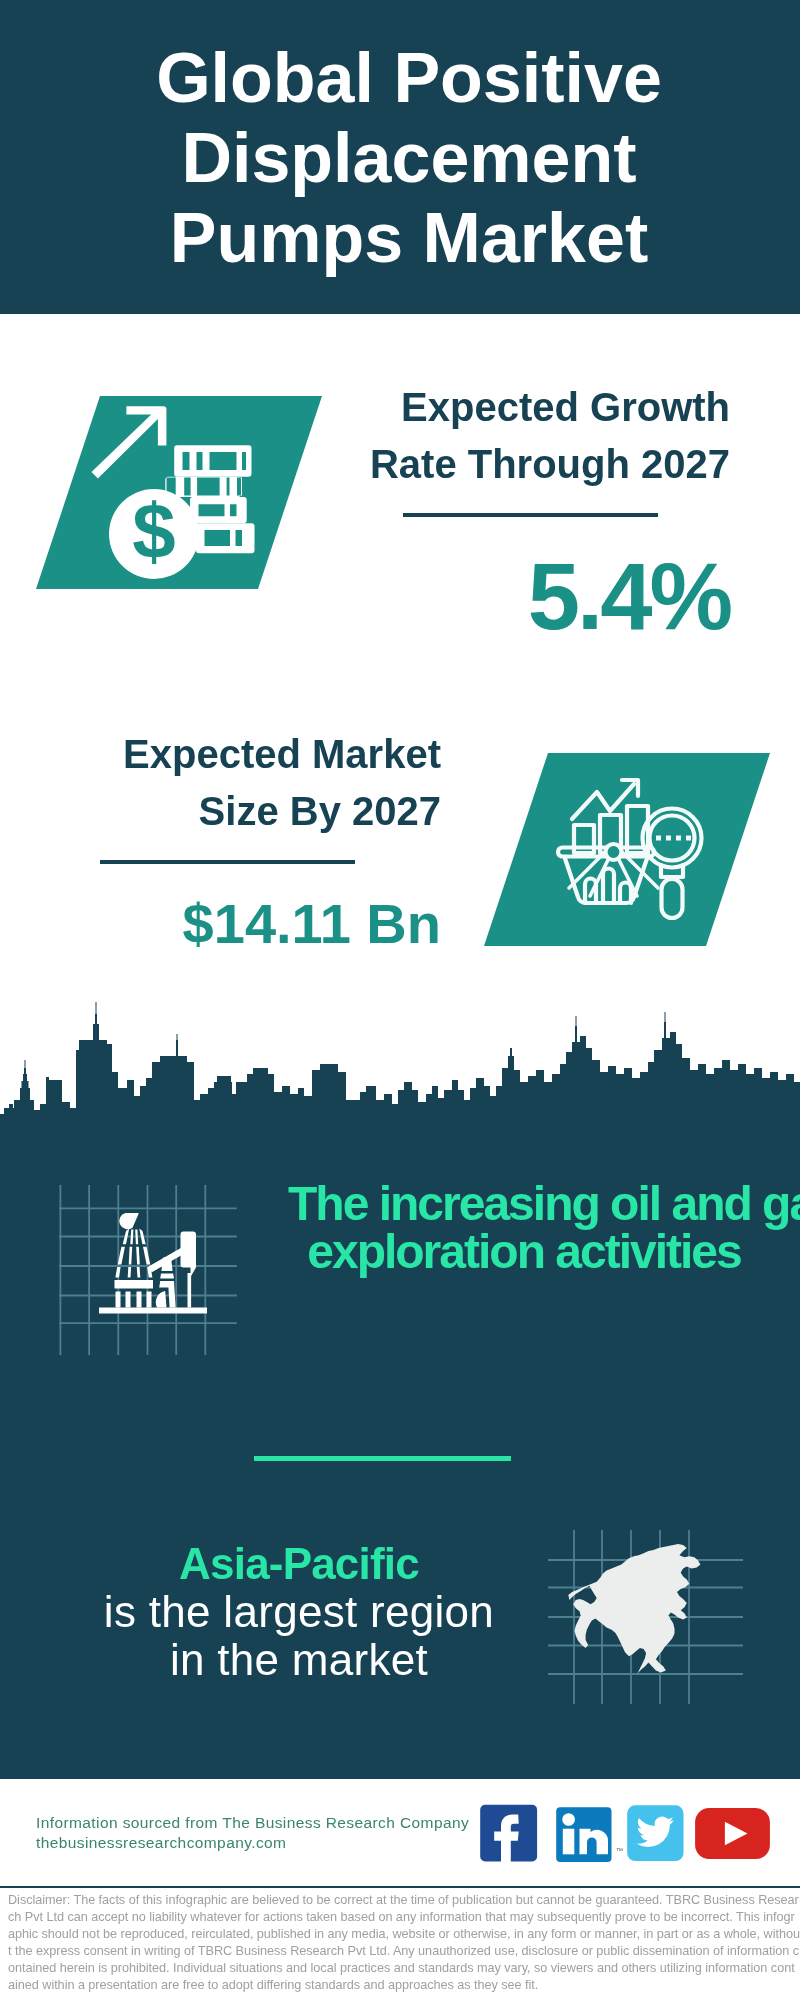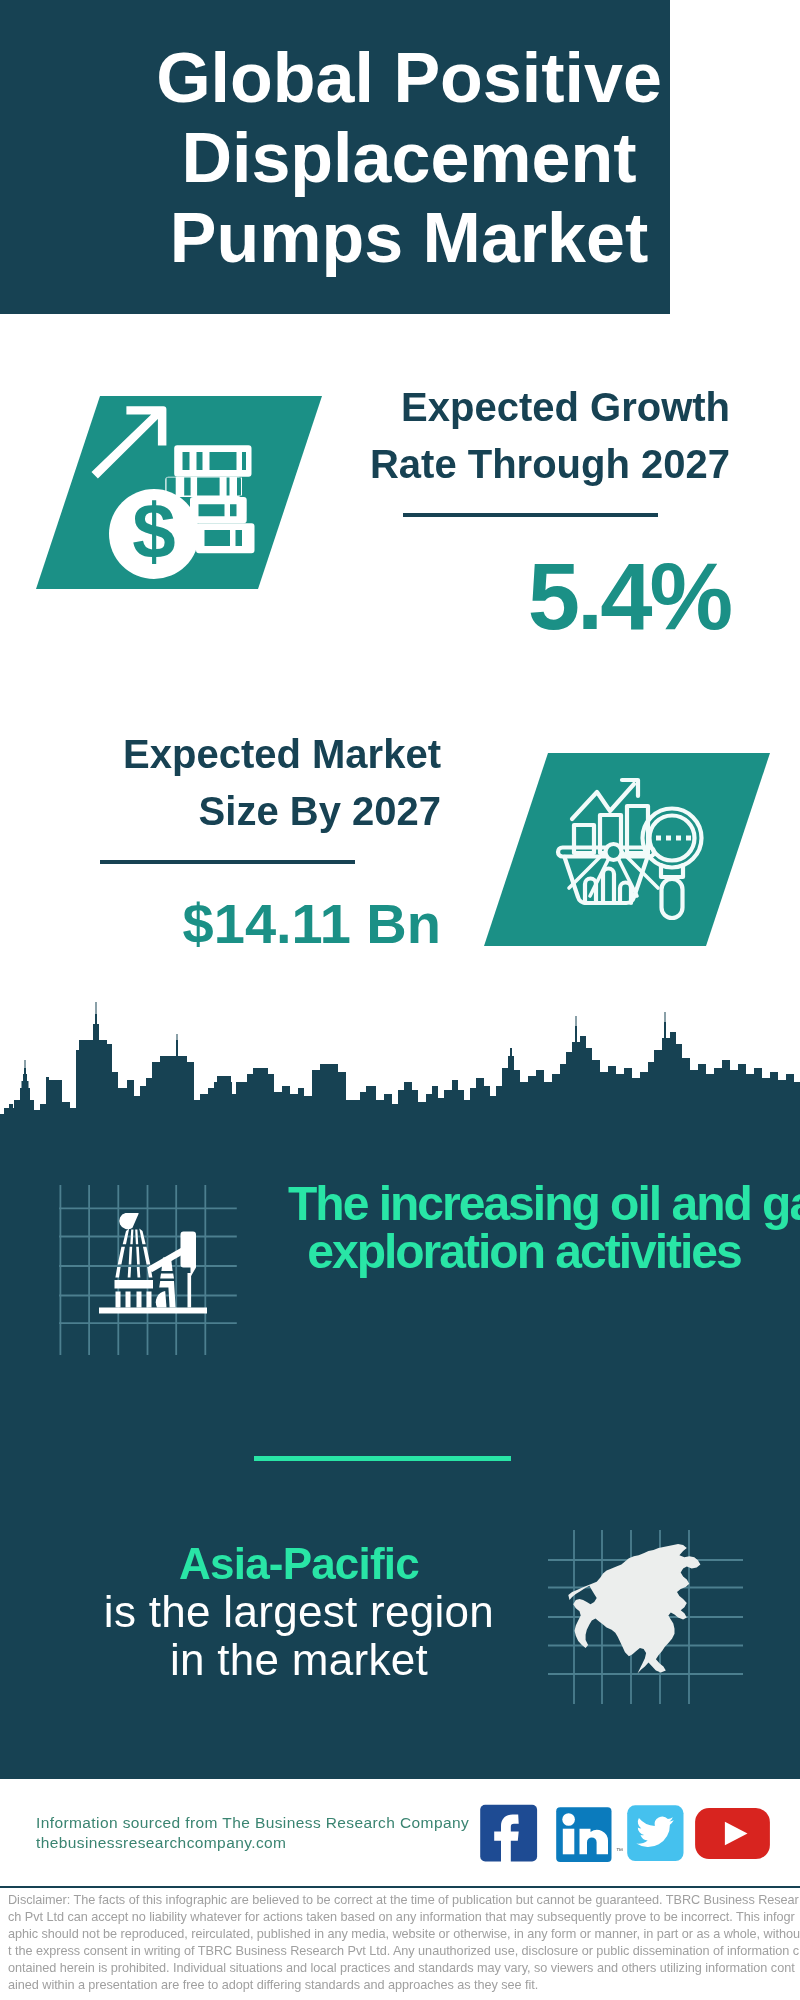--- a/index.html
+++ b/index.html
@@ -1,21 +1,21 @@
 <!DOCTYPE html>
 <html><head>
 <meta charset="utf-8">
 <title>Infographic</title>
 <style>
   html,body{margin:0;padding:0;background:#fff;}
   body{width:800px;height:2000px;font-family:"Liberation Sans",sans-serif;overflow:hidden;}
   .page{position:relative;width:800px;height:2000px;overflow:hidden;background:#fff;}
 
   
-  .header{position:absolute;left:0;top:0;width:670px;height:314px;background:#174253;}
+  .header{position:absolute;left:0;top:0;width:800px;height:314px;background:#174253;}
   .header-title{position:absolute;left:9px;top:38px;width:800px;text-align:center;
     color:#fff;font-size:70px;font-weight:bold;line-height:80px;letter-spacing:0px;}
 
   
   .plg{position:absolute;background:#1b9086;width:286px;height:193px;
        -webkit-clip-path:polygon(64px 0, 286px 0, 222px 193px, 0 193px);
        clip-path:polygon(64px 0, 286px 0, 222px 193px, 0 193px);}
   .plg1{left:36px;top:396px;}
   .plg2{left:484px;top:753px;}
   .icon-money{position:absolute;left:36px;top:396px;}

